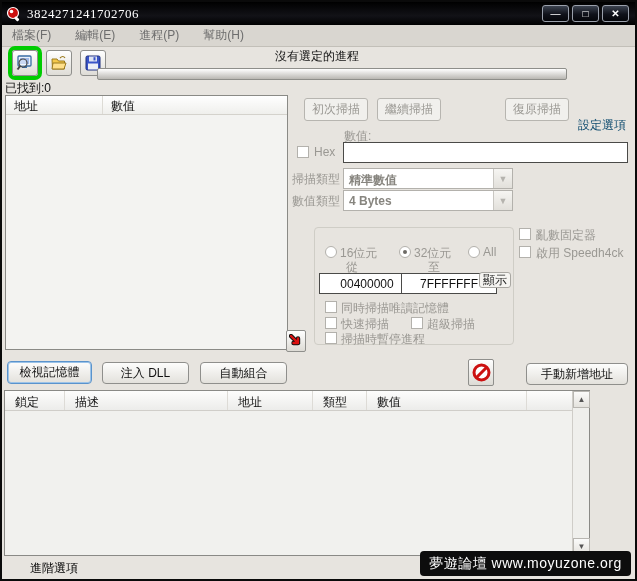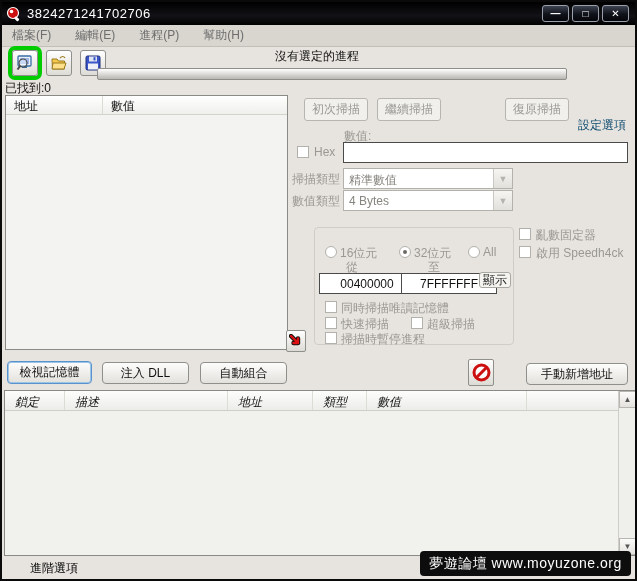--- a/index.html
+++ b/index.html
@@ -3,21 +3,21 @@
 <meta charset="utf-8">
 <style>
   * { margin:0; padding:0; box-sizing:border-box; }
   html,body { width:637px; height:581px; }
   body { font-family:"Liberation Sans","DejaVu Sans",sans-serif; font-size:12px; background:#555; }
 
   .window { position:relative; width:637px; height:581px; background:#e7e4df; border:2px solid #0a0a0a; overflow:hidden; }
 
   
   .titlebar { position:absolute; left:0; top:0; width:633px; height:23px;
-    background:linear-gradient(#000,#121217 60%,#000); display:flex; align-items:center; padding:0 4px; }
+    background:linear-gradient(#000,#121217 60%,#000); display:flex; align-items:center; padding:0 4px;font-family:Liberation Serif, serif; }
   .app-icon { width:16px; height:16px; margin-right:5px; flex:0 0 auto; }
   .title-text { color:#fff; font-size:13px; letter-spacing:.5px; }
   .win-btns { margin-left:auto; display:flex; gap:3px; padding-right:2px; }
   .win-btn { width:27px; height:17px; background:linear-gradient(#3c4350,#10121a 55%,#05060a);
     border:1px solid #9aa0ab; border-radius:3px; color:#fff; font-size:10px; font-weight:bold;
     display:flex; align-items:center; justify-content:center; cursor:pointer; }
 
   
   .menubar { position:absolute; left:0; top:23px; width:633px; height:22px; background:#d9d6d0;
     border-bottom:1px solid #c2bfb8; display:flex; align-items:center; gap:24px; padding:0 10px; color:#6d6d6d; }
@@ -42,21 +42,21 @@
 
   
   .scan-btn { position:absolute; width:64px; height:23px; background:#f1f0ed; border:1px solid #b7b5b0;
     border-radius:3px; color:#9a9893; display:flex; align-items:center; justify-content:center; }
   .settings-link { position:absolute; left:576px; top:115px; color:#0c4a6e; cursor:pointer; }
   .lbl-gray { color:#9a9893; position:absolute; }
   .chk { position:absolute; width:12px; height:12px; background:#fff; border:1px solid #b3b1ac; }
   .value-input { position:absolute; left:341px; top:140px; width:285px; height:21px;
     border:1px solid #4a4a48; background:#fff; padding:0 4px; font-size:12px; }
   .combo { position:absolute; height:21px; background:#fff; border:1px solid #b3b1ac; display:flex; }
-  .combo .txt { flex:1; color:#87857f; padding:3px 7px 0 5px; overflow:hidden; }
+  .combo .txt { flex:1; color:#87857f; padding:3px 7px 0 5px; overflow:hidden;font-weight:bold; }
   .combo .dd { width:19px; border-left:1px solid #c9c7c2; background:linear-gradient(#f6f5f2,#e2e0db);
     display:flex; align-items:center; justify-content:center; color:#b5b3ae; font-size:9px; }
 
   .groupbox { position:absolute; left:312px; top:225px; width:200px; height:118px;
     border:1px solid #cfcdc6; border-radius:4px; }
   .groupbox .gtitle { position:absolute; left:8px; top:-9px; background:#e7e4df; padding:0 4px;
     font-weight:bold; color:#111; }
   .radio { position:absolute; width:12px; height:12px; border:1px solid #b3b1ac; border-radius:50%; background:#fff; }
   .radio.sel::after { content:""; position:absolute; left:3px; top:3px; width:4px; height:4px; border-radius:50%; background:#6d6b66; }
   .addr-input { position:absolute; width:96px; height:21px; border:1px solid #4a4a48; background:#fff;
@@ -70,22 +70,22 @@
 
   
   .act-btn { position:absolute; height:22px; background:linear-gradient(#fdfdfc,#e3e1dc);
     border:1px solid #8f8f8c; border-radius:4px; color:#111; display:flex; align-items:center; justify-content:center; cursor:pointer; }
   .focus-ring { border:1px solid #5a93cc; box-shadow:0 0 0 1px #9cc3e8 inset; }
   .noentry-btn { position:absolute; left:466px; top:357px; width:26px; height:27px;
     background:linear-gradient(#ffffff,#dddbd5); border:1px solid #8f8f8c; border-radius:2px;
     display:flex; align-items:center; justify-content:center; cursor:pointer; }
 
   
-  .addr-table { position:absolute; left:2px; top:388px; width:632px; height:166px;
-    background:#f1f1ee; border:1px solid #8a8a86;font-style:italic; }
+  .addr-table { position:absolute; left:2px; top:388px; width:586px; height:166px;
+    background:#f1f1ee; border:1px solid #8a8a86; }
   .addr-table .hdr { display:flex; height:20px; background:linear-gradient(#fdfdfc,#ececea);
     border-bottom:1px solid #d0cec9; color:#111; }
   .addr-table .hdr div { padding:3px 0 0 10px; border-right:1px solid #dddbd6; }
   .scrollbar { position:absolute; right:0; top:0; width:17px; height:100%; background:#efefec; border-left:1px solid #cfcdc8; }
   .sb-btn { position:absolute; left:0; width:17px; height:17px; background:linear-gradient(#fbfbfa,#e4e2dd);
     border:1px solid #b8b6b1; display:flex; align-items:center; justify-content:center; font-size:8px; color:#555; }
 
   .advanced-label { position:absolute; left:28px; top:558px; color:#000000; cursor:pointer; }
   .watermark { position:absolute; left:418px; top:549px; width:211px; height:25px; background:#0d0d0d;
     border-radius:4px; color:#fff; font-size:14px; display:flex; align-items:center; justify-content:center; letter-spacing:.5px; }

